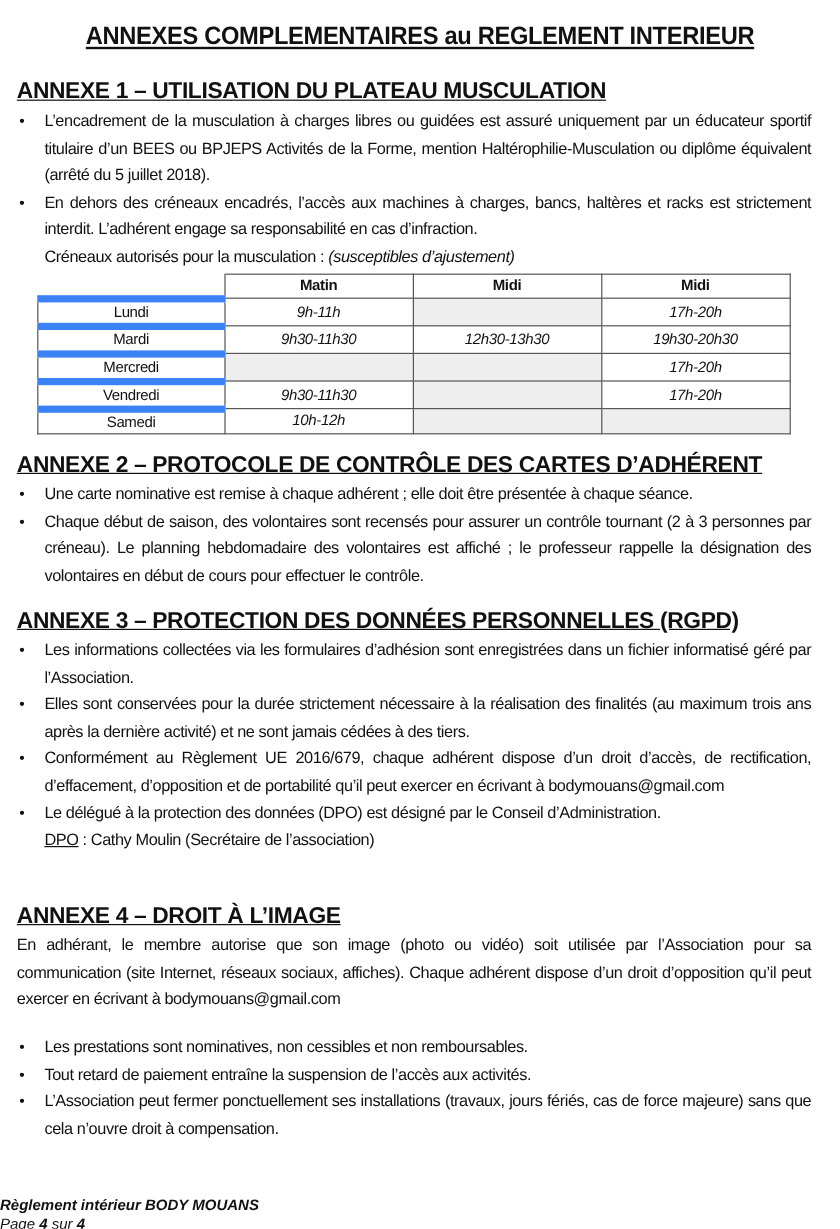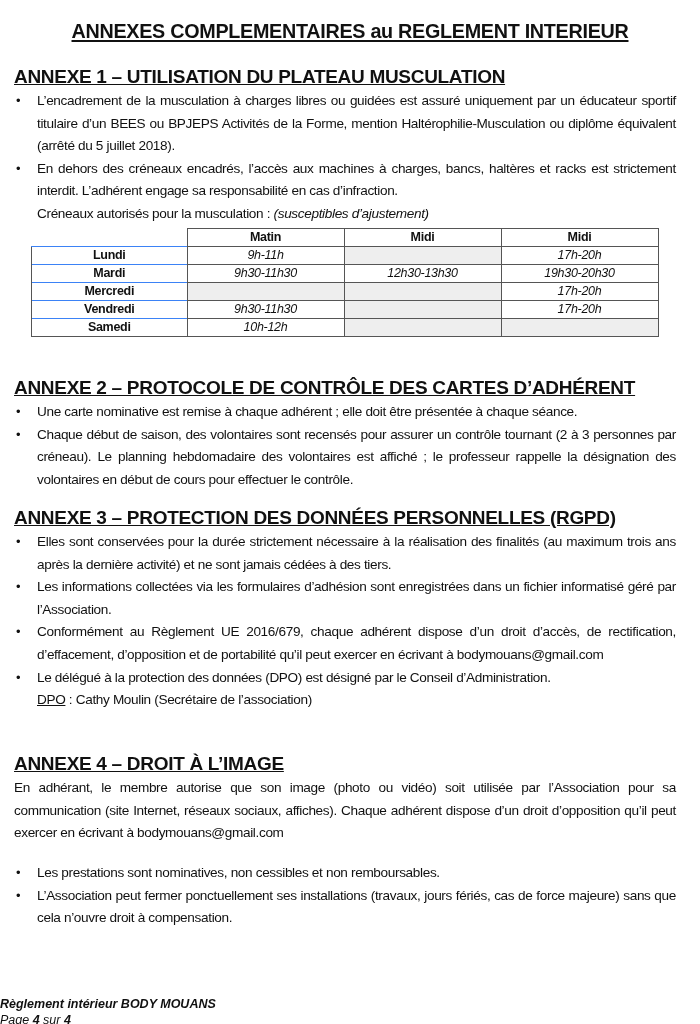--- a/index.html
+++ b/index.html
@@ -29,21 +29,21 @@
 
   table.sched {
     position: absolute; left: 31px; top: 217px; border-collapse: collapse;
     font-size: 12.5px; letter-spacing: -0.3px;
   }
   table.sched td, table.sched th {
     border: 1px solid #555; height: 17px; padding: 0; text-align: center;
     line-height: 17px;
   }
   table.sched th { font-weight: bold; }
-  table.sched td.day { font-weight: bold; border: none; border-right: 1px solid #555; border-top: 1px solid #3b82f6; }
+  table.sched td.day { font-weight: normal; border: none; border-right: 1px solid #555; border-top: 6px solid #3b82f6; }
   table.sched tr:last-child td.day { border-bottom: 1px solid #555; border-left: 1px solid #555;}
   table.sched td.day { border-left: 1px solid #555; }
   table.sched th.blank { border: none; border-right: 1px solid #555; }
   table.sched td.val { font-style: italic; }
   table.sched td.empty { background: #eeeeee; }
   .col-day { width: 155px; }
   .col-t { width: 156px; }
 
   .footer {
     position: absolute; top: 985px; left: 0; width: 700px; text-align: left;
@@ -112,36 +112,37 @@
     <div class="heading">ANNEXE 2 – PROTOCOLE DE CONTRÔLE DES CARTES D’ADHÉRENT</div>
     <ul>
       <li>Une carte nominative est remise à chaque adhérent ; elle doit être présentée à chaque séance.</li>
       <li>Chaque début de saison, des volontaires sont recensés pour assurer un contrôle tournant (2 à 3 personnes par créneau). Le planning hebdomadaire des volontaires est affiché ; le professeur rappelle la désignation des volontaires en début de cours pour effectuer le contrôle.</li>
     </ul>
   </div>
 
   <div class="section" style="top:497px;">
     <div class="heading">ANNEXE 3 – PROTECTION DES DONNÉES PERSONNELLES (RGPD)</div>
     <ul>
+      <li>Les informations collectées via les formulaires d’adhésion sont enregistrées dans un fichier informatisé géré par l’Association.</li>
       <li>Elles sont conservées pour la durée strictement nécessaire à la réalisation des finalités (au maximum trois ans après la dernière activité) et ne sont jamais cédées à des tiers.</li>
-      <li>Les informations collectées via les formulaires d’adhésion sont enregistrées dans un fichier informatisé géré par l’Association.</li>
       <li>Conformément au Règlement UE 2016/679, chaque adhérent dispose d’un droit d’accès, de rectification, d’effacement, d’opposition et de portabilité qu’il peut exercer en écrivant à bodymouans@gmail.com</li>
       <li>Le délégué à la protection des données (DPO) est désigné par le Conseil d’Administration.</li>
     </ul>
     <div class="indent"><span class="underline">DPO</span><span> : Cathy Moulin (Secrétaire de l’association)</span></div>
   </div>
 
   <div class="section" style="top:743px;">
     <div class="heading">ANNEXE 4 – DROIT À L’IMAGE</div>
     <div class="para">En adhérant, le membre autorise que son image (photo ou vidéo) soit utilisée par l’Association pour sa communication (site Internet, réseaux sociaux, affiches). Chaque adhérent dispose d’un droit d’opposition qu’il peut exercer en écrivant à bodymouans@gmail.com</div>
   </div>
 
   <div class="section" style="top:851px;">
     <ul>
       <li>Les prestations sont nominatives, non cessibles et non remboursables.</li>
+      <li>Tout retard de paiement entraîne la suspension de l’accès aux activités.</li>
       <li>L’Association peut fermer ponctuellement ses installations (travaux, jours fériés, cas de force majeure) sans que cela n’ouvre droit à compensation.</li>
     </ul>
   </div>
 
   <div class="footer">
     <div style="font-weight:bold;">Règlement intérieur BODY MOUANS</div>
     <div><span>Page </span><b>4</b><span> sur </span><b>4</b></div>
   </div>
 
 </div>

